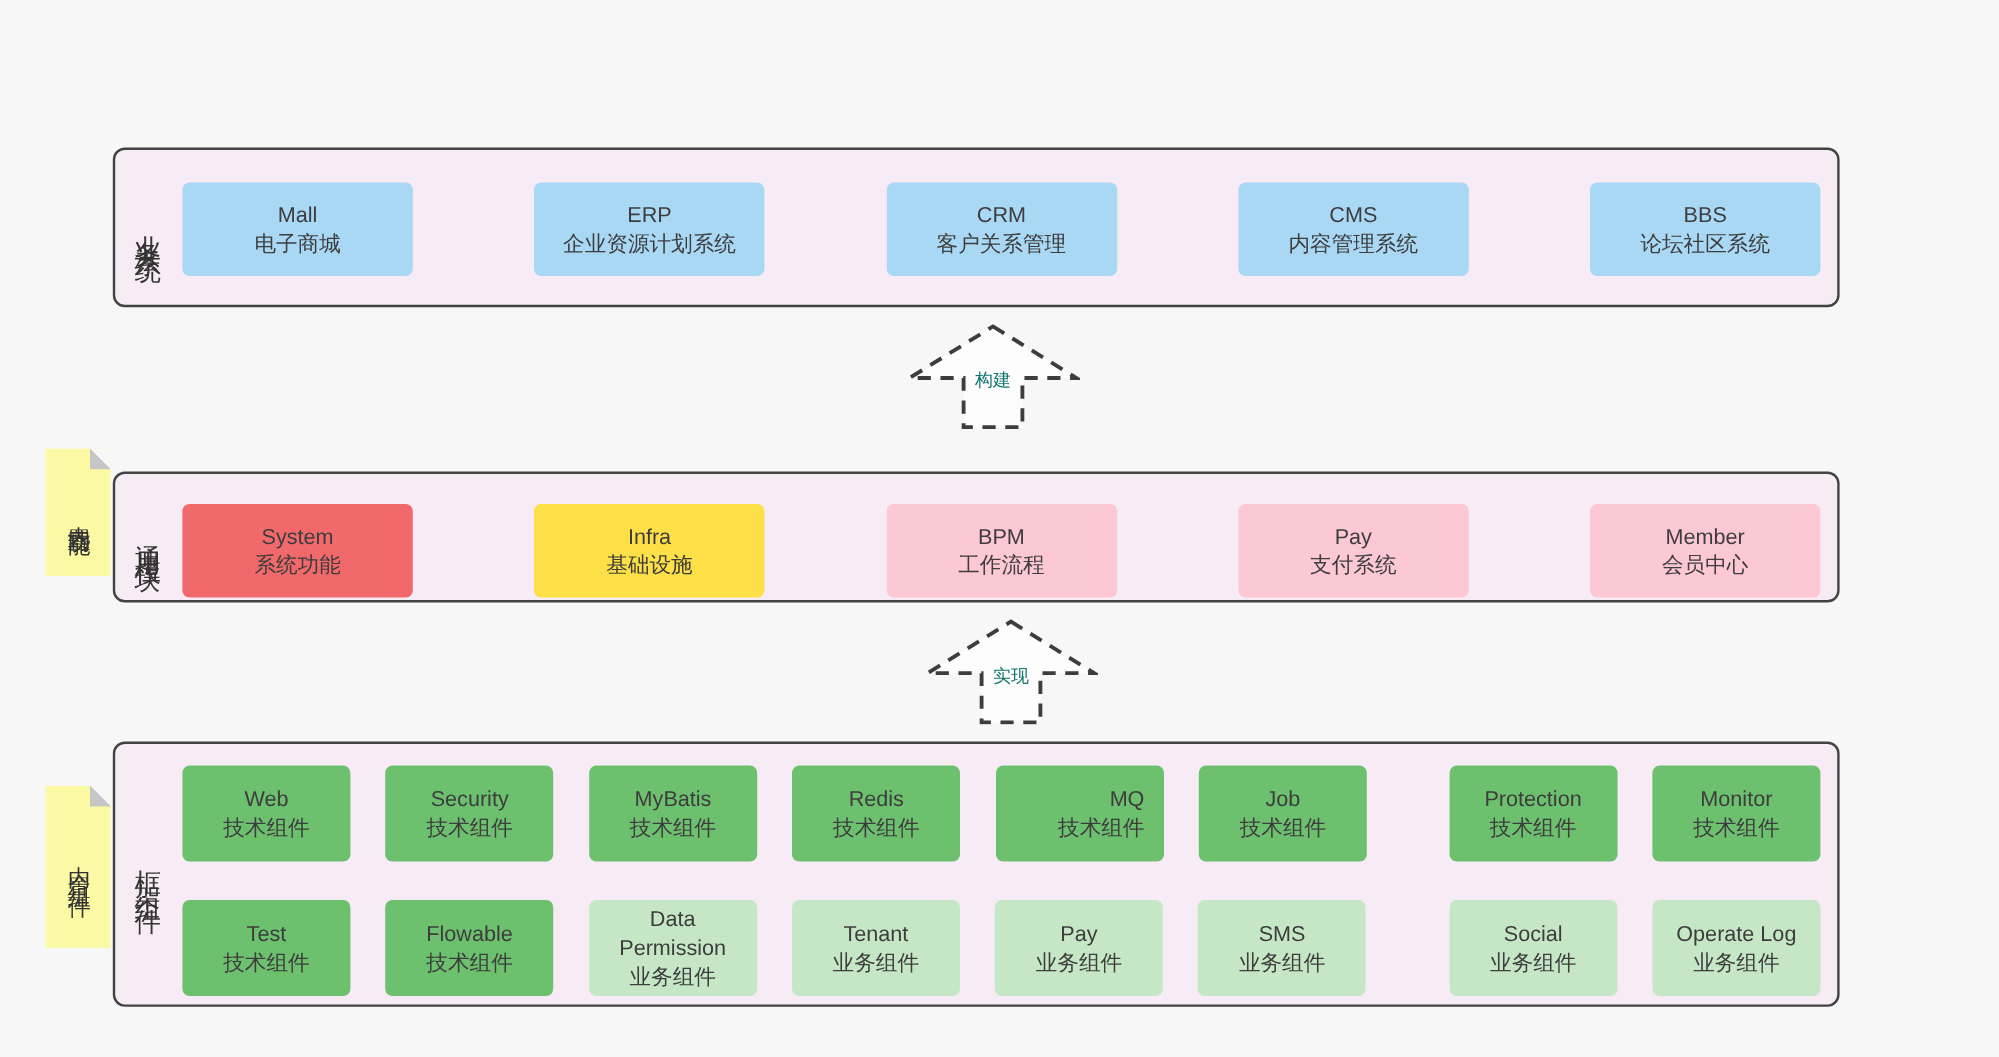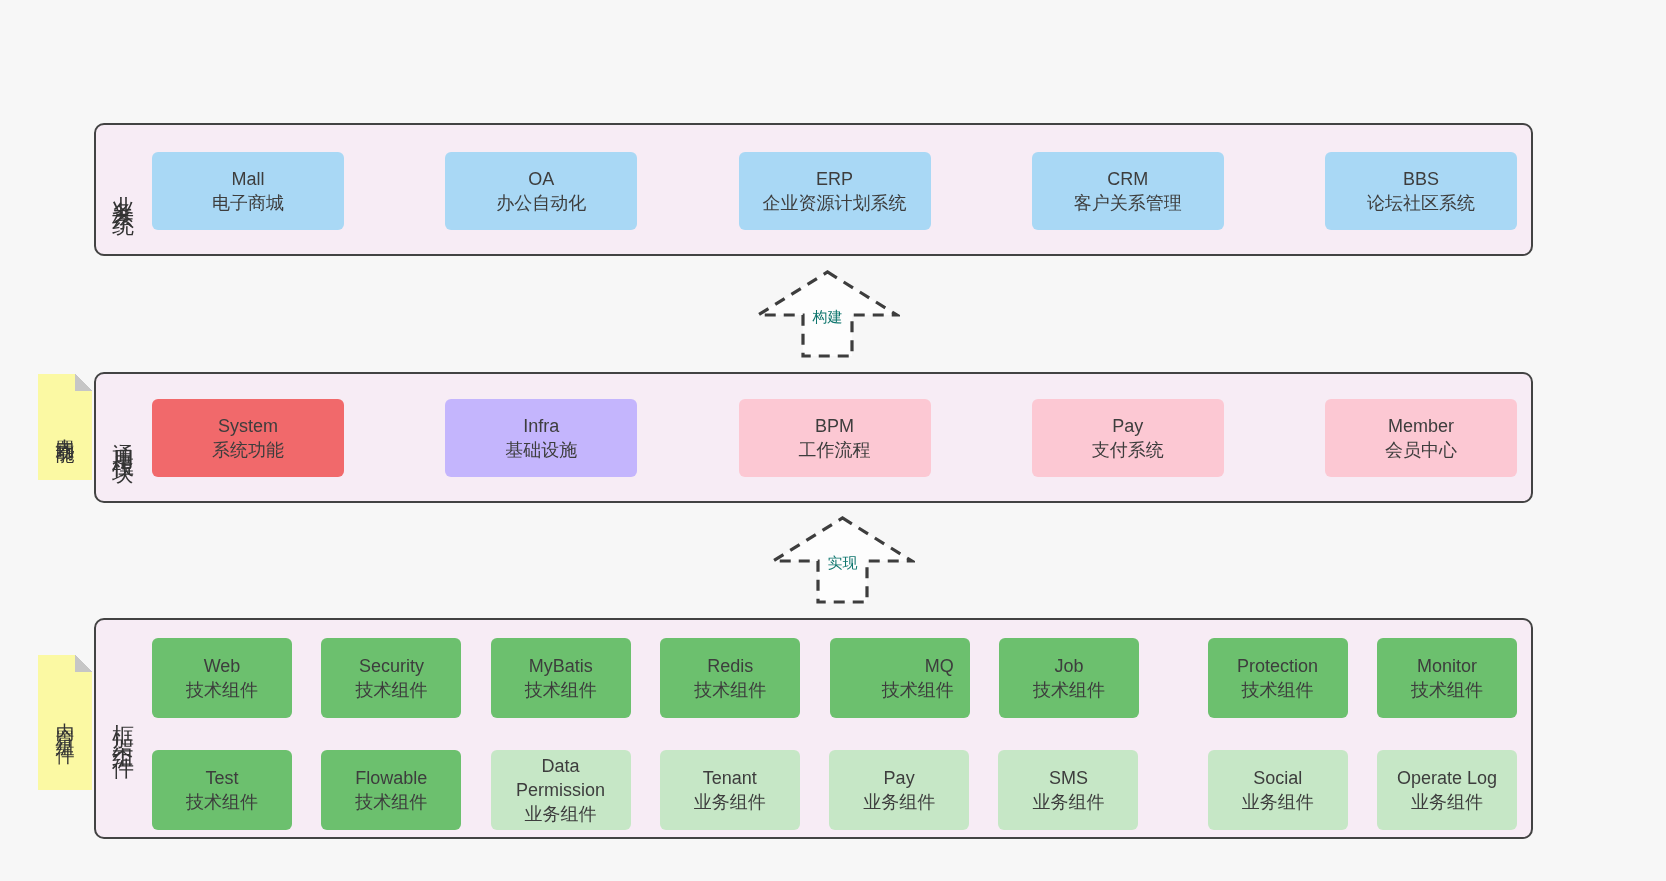--- a/index.html
+++ b/index.html
@@ -13,21 +13,21 @@
   .stage { position:relative; width:1666px; height:881px; }
 
   
   .band {
     position:absolute; left:94px; width:1439px;
     background:#f7ecf5;
     border:2px solid #434343; border-radius:10px;
     box-sizing:border-box;
   }
   .band-1 { top:123px; height:133px; }
-  .band-2 { top:372px; height:131px; }
+  .band-2 { top:393px; height:109px; }
   .band-3 { top:618px; height:221px; }
 
   .band-label {
     position:absolute; left:12px; top:50%; transform:translateY(-50%);
     writing-mode:vertical-rl; text-orientation:upright;
     font-size:22px; letter-spacing:6px; color:#333; white-space:nowrap;
   }
   .band-3 .band-label { letter-spacing:11px; }
 
   .rows {
@@ -84,30 +84,30 @@
 
   <section class="band band-1">
     <div class="band-label">业务系统</div>
     <div class="rows">
         <div class="box-row">
           <div class="box" style="background: rgb(169, 216, 245);">
             <div class="box-title">Mall</div>
             <div class="box-subtitle">电子商城</div>
           </div>
           <div class="box" style="background: rgb(169, 216, 245);">
-            <div class="box-title">OA</div>
-            <div class="box-subtitle">办公自动化</div>
-          </div>
-          <div class="box" style="background: rgb(169, 216, 245);">
             <div class="box-title">ERP</div>
             <div class="box-subtitle">企业资源计划系统</div>
           </div>
           <div class="box" style="background: rgb(169, 216, 245);">
             <div class="box-title">CRM</div>
             <div class="box-subtitle">客户关系管理</div>
+          </div>
+          <div class="box" style="background: rgb(169, 216, 245);">
+            <div class="box-title">CMS</div>
+            <div class="box-subtitle">内容管理系统</div>
           </div>
           <div class="box" style="background: rgb(169, 216, 245);">
             <div class="box-title">BBS</div>
             <div class="box-subtitle">论坛社区系统</div>
           </div>
         </div>
       </div>
   </section>
 
   <div class="arrow arrow-1">
@@ -118,21 +118,21 @@
   </div>
 
   <section class="band band-2">
     <div class="band-label">通用模块</div>
     <div class="rows">
         <div class="box-row">
           <div class="box" style="background: rgb(241, 105, 107);">
             <div class="box-title">System</div>
             <div class="box-subtitle">系统功能</div>
           </div>
-          <div class="box" style="background: #c4b5fd;">
+          <div class="box" style="background: #fde047;">
             <div class="box-title">Infra</div>
             <div class="box-subtitle">基础设施</div>
           </div>
           <div class="box" style="background: rgb(252, 200, 211);">
             <div class="box-title">BPM</div>
             <div class="box-subtitle">工作流程</div>
           </div>
           <div class="box" style="background: rgb(252, 200, 211);">
             <div class="box-title">Pay</div>
             <div class="box-subtitle">支付系统</div>

